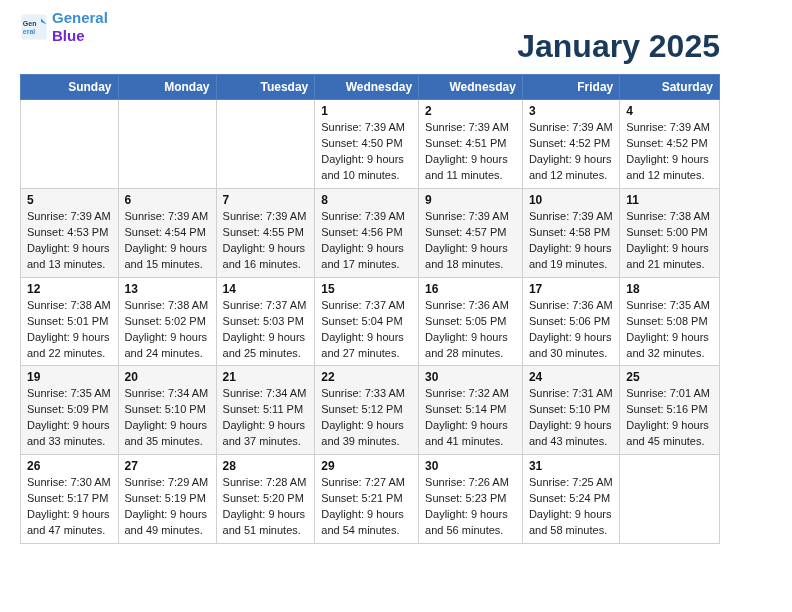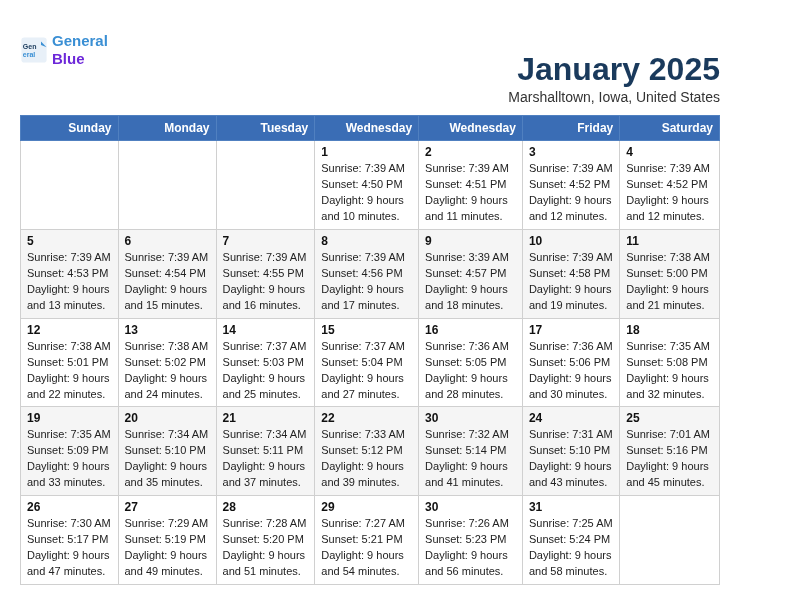--- a/index.html
+++ b/index.html
@@ -5,21 +5,21 @@
     * { box-sizing: border-box; margin: 0; padding: 0; }
     body {
       font-family: Arial, sans-serif;
       background: #fff;
       width: 792px;
       min-height: 612px;
     }
     .page {
       width: 740px;
       background: #fff;
-      padding: 32px 20px 18px 20px;
+      padding: 9px 20px 18px 20px;
     }
     .header {
       display: flex;
       justify-content: space-between;
       align-items: flex-start;
       margin-bottom: 10px;
     }
     .logo {
       display: flex;
       align-items: center;
@@ -107,21 +107,20 @@
         <text x="4" y="30" font-size="10" font-weight="bold" fill="#3a8fd4" font-family="Arial">eral</text>
         <polygon points="30,8 38,16 30,13" fill="#3a8fd4"></polygon>
       </svg>
       <div class="logo-text">
         <div><span>General</span></div>
         <div><span style="color:#6d28d9">Blue</span></div>
       </div>
     </div>
     <div class="title-area">
       <div class="month-title">January 2025</div>
-      <div class="location">Marshalltown, Iowa, United States</div>
     </div>
   </div>
 
   <table class="calendar">
     <thead>
       <tr>
       <th>Sunday</th>
           <th>Monday</th>
           <th>Tuesday</th>
           <th>Wednesday</th>
@@ -188,21 +187,21 @@
           </td>
           <td>
             <div class="day-num">8</div>
             <div class="day-info">Sunrise: 7:39 AM
 Sunset: 4:56 PM
 Daylight: 9 hours
 and 17 minutes.</div>
           </td>
           <td>
             <div class="day-num">9</div>
-            <div class="day-info">Sunrise: 3:39 AM
+            <div class="day-info">Sunrise: 7:39 AM
 Sunset: 4:57 PM
 Daylight: 9 hours
 and 18 minutes.</div>
           </td>
           <td>
             <div class="day-num">10</div>
             <div class="day-info">Sunrise: 7:39 AM
 Sunset: 4:58 PM
 Daylight: 9 hours
 and 19 minutes.</div>

